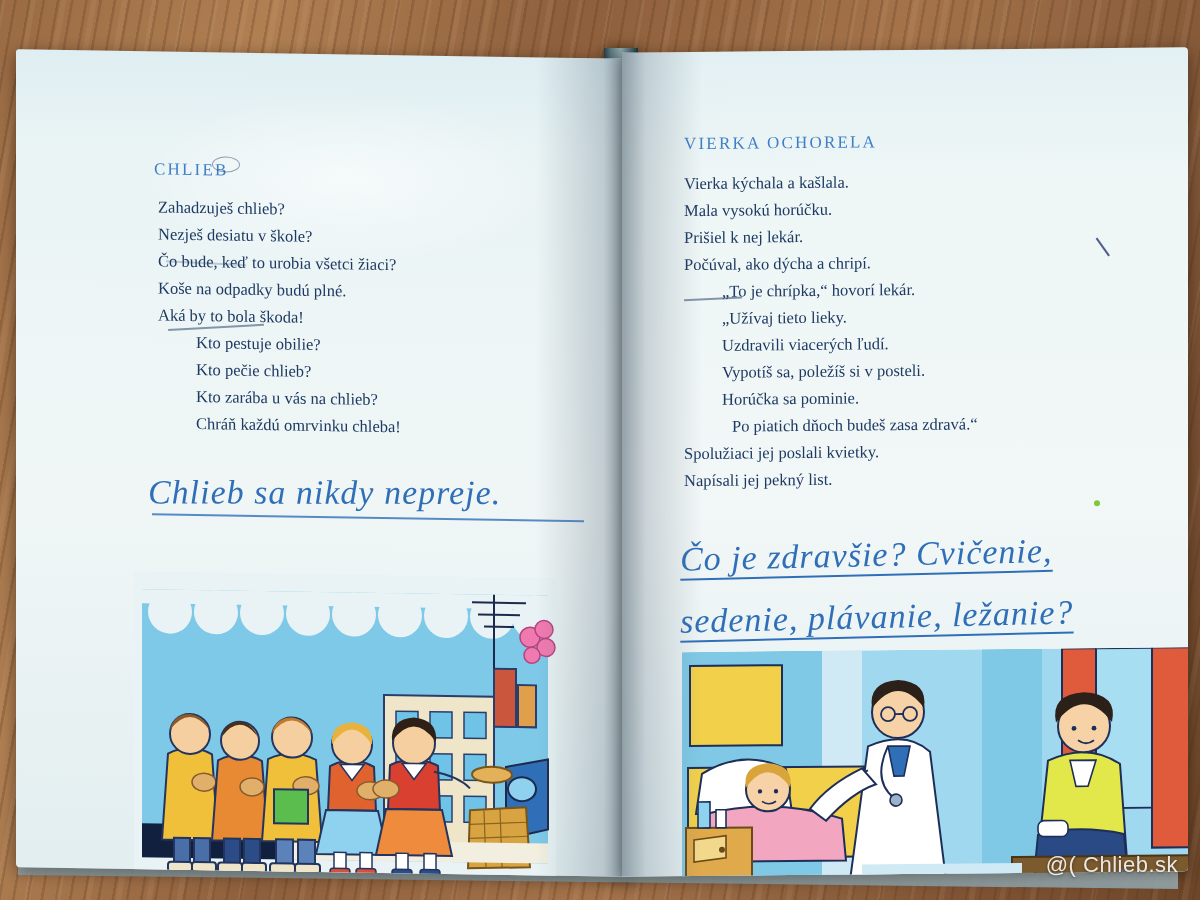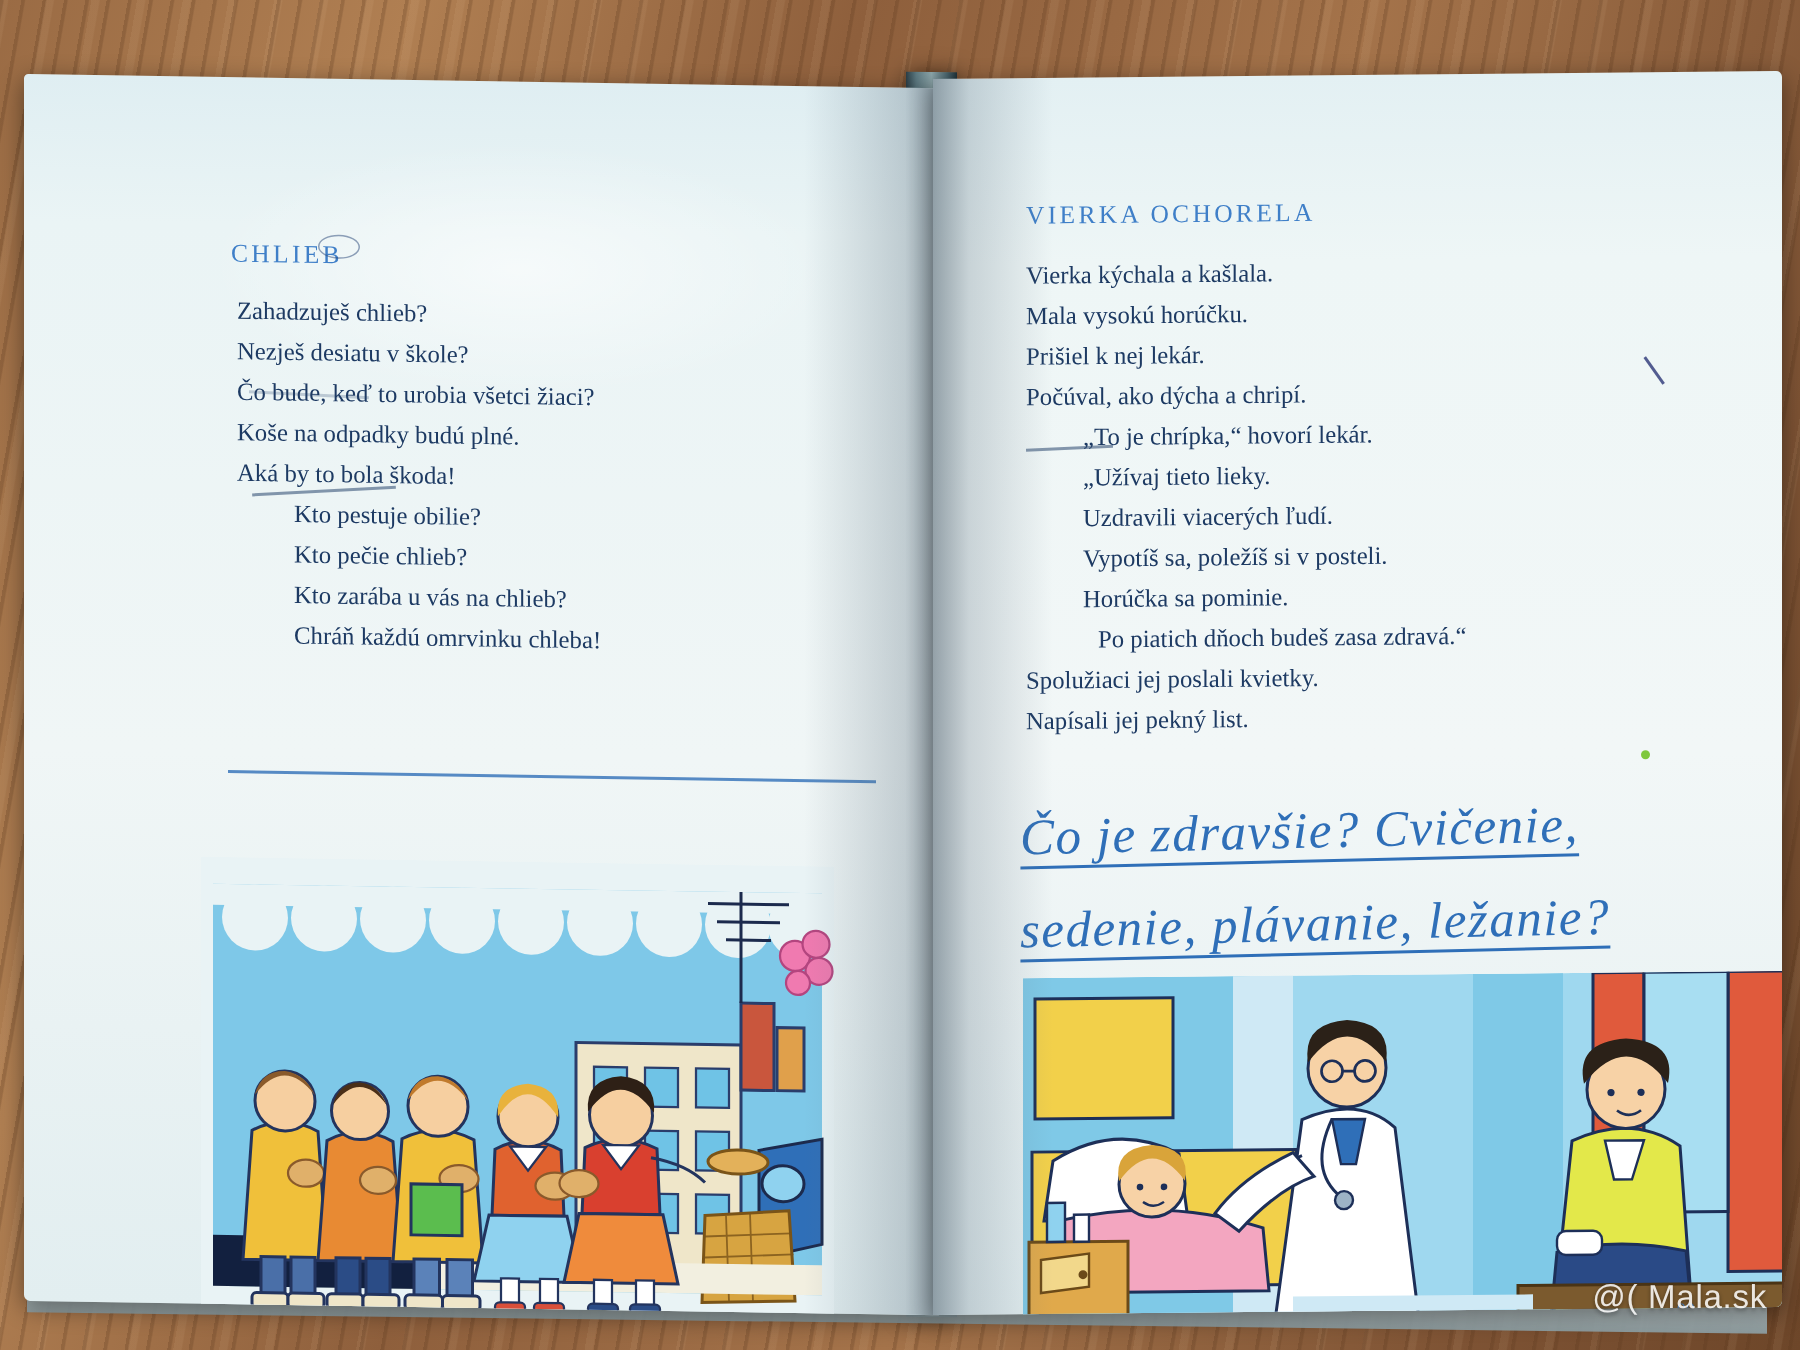--- a/index.html
+++ b/index.html
@@ -206,20 +206,21 @@
         <div class="line">Nezješ desiatu v škole?</div>
         <div class="line">Čo bude, keď to urobia všetci žiaci?</div>
         <div class="line">Koše na odpadky budú plné.</div>
         <div class="line">Aká by to bola škoda!</div>
         <div class="line ind1">Kto pestuje obilie?</div>
         <div class="line ind1">Kto pečie chlieb?</div>
         <div class="line ind1">Kto zarába u vás na chlieb?</div>
         <div class="line ind1">Chráň každú omrvinku chleba!</div>
       </div>
 
+      <div class="script" style="left:132px; top:412px; width:450px;">Chlieb sa nikdy nepreje.</div>
       <div class="mark-line" style="left:136px; top:462px; width:432px; background:rgba(47,111,184,0.8);"></div>
 
       <div class="mark-line" style="left:152px; top:274px; width:96px; transform:rotate(-4deg);"></div>
       <div class="mark-line" style="left:150px; top:210px; width:80px; transform:rotate(2deg); opacity:0.45;"></div>
       <div class="mark-dot" style="left:196px; top:104px; width:26px; height:14px; background:transparent; border:1.5px solid rgba(40,70,120,0.5); border-radius:50%;"></div>
 
       <div class="illus" style="left:118px; top:520px; width:422px; height:308px;">
         <svg width="422" height="308" viewBox="0 0 422 308">
 
           <rect x="0" y="0" width="422" height="308" fill="#e9f3f5"></rect>
@@ -438,14 +439,14 @@
           <rect x="330" y="208" width="180" height="22" fill="#7b5a2e" stroke="#4a3415" stroke-width="2"></rect>
           <rect x="180" y="214" width="160" height="16" fill="#cfe9f5"></rect>
         </svg>
       </div>
 
       <div class="pagenum" style="left:496px; top:818px;">99</div>
     </div>
 
   </div>
 
-  <div class="watermark">@( Mala.sk</div>
+  <div class="watermark">@( Chlieb.sk</div>
 </div>
 
 </body></html>

